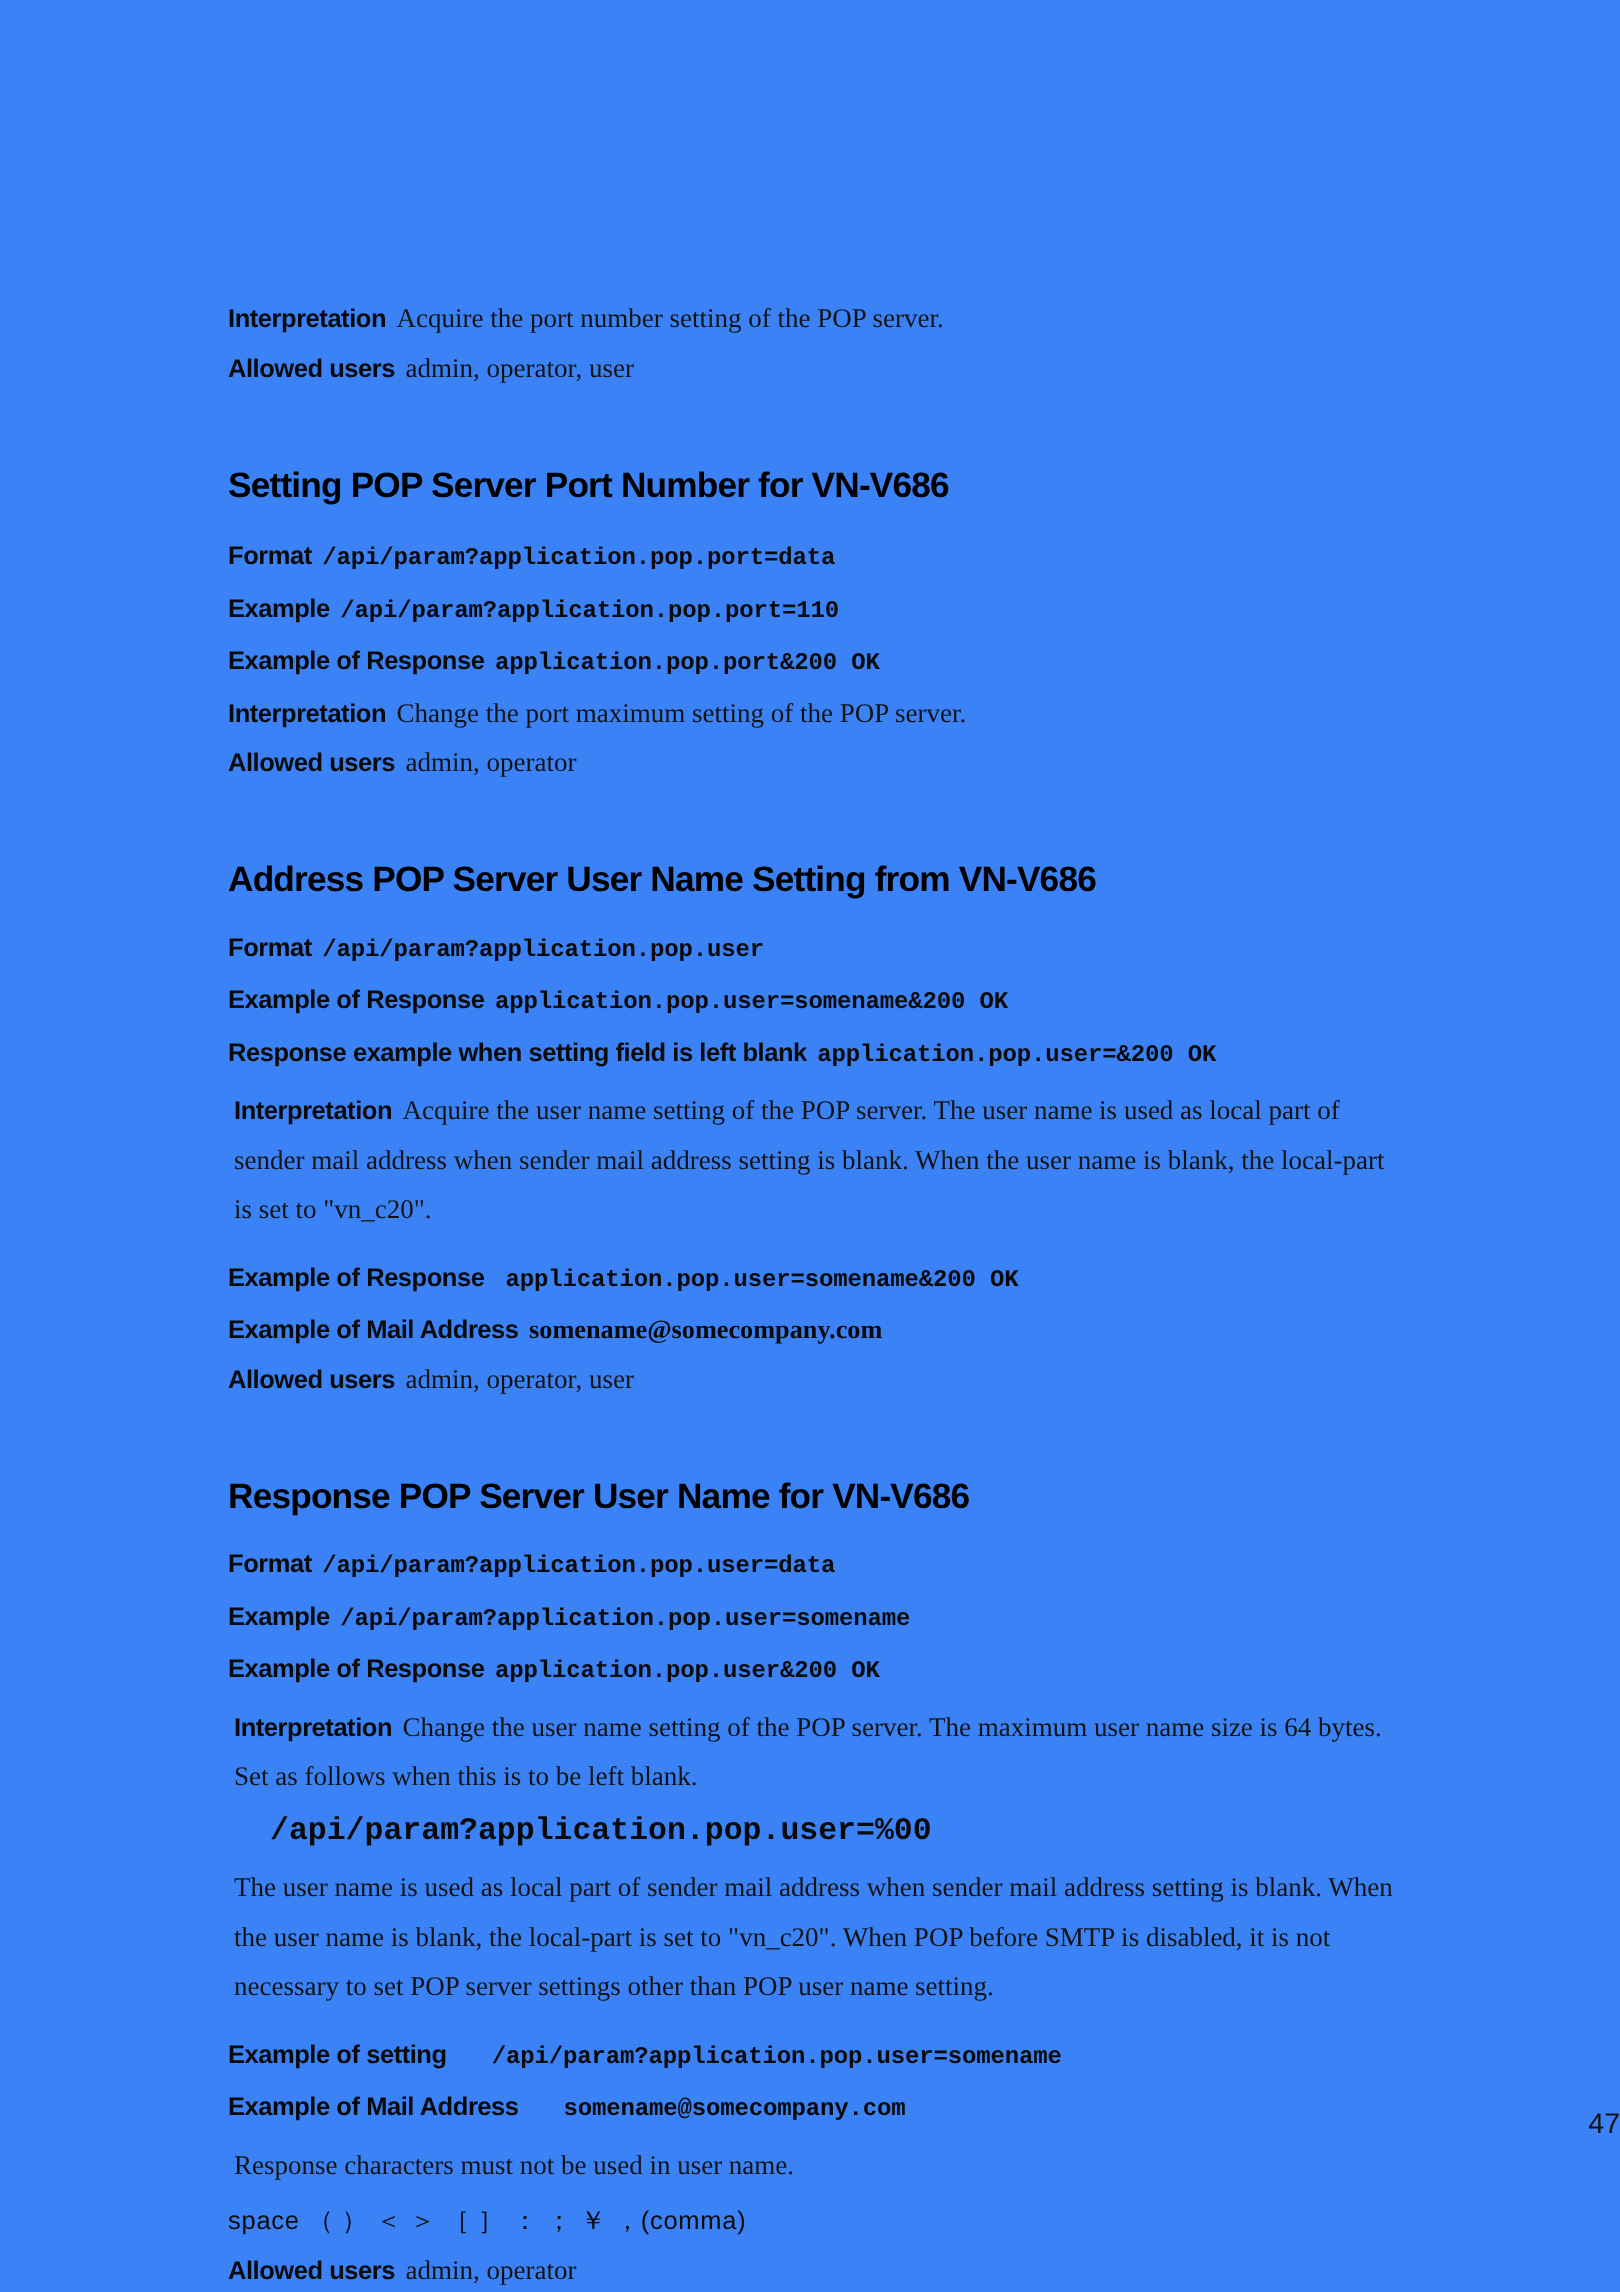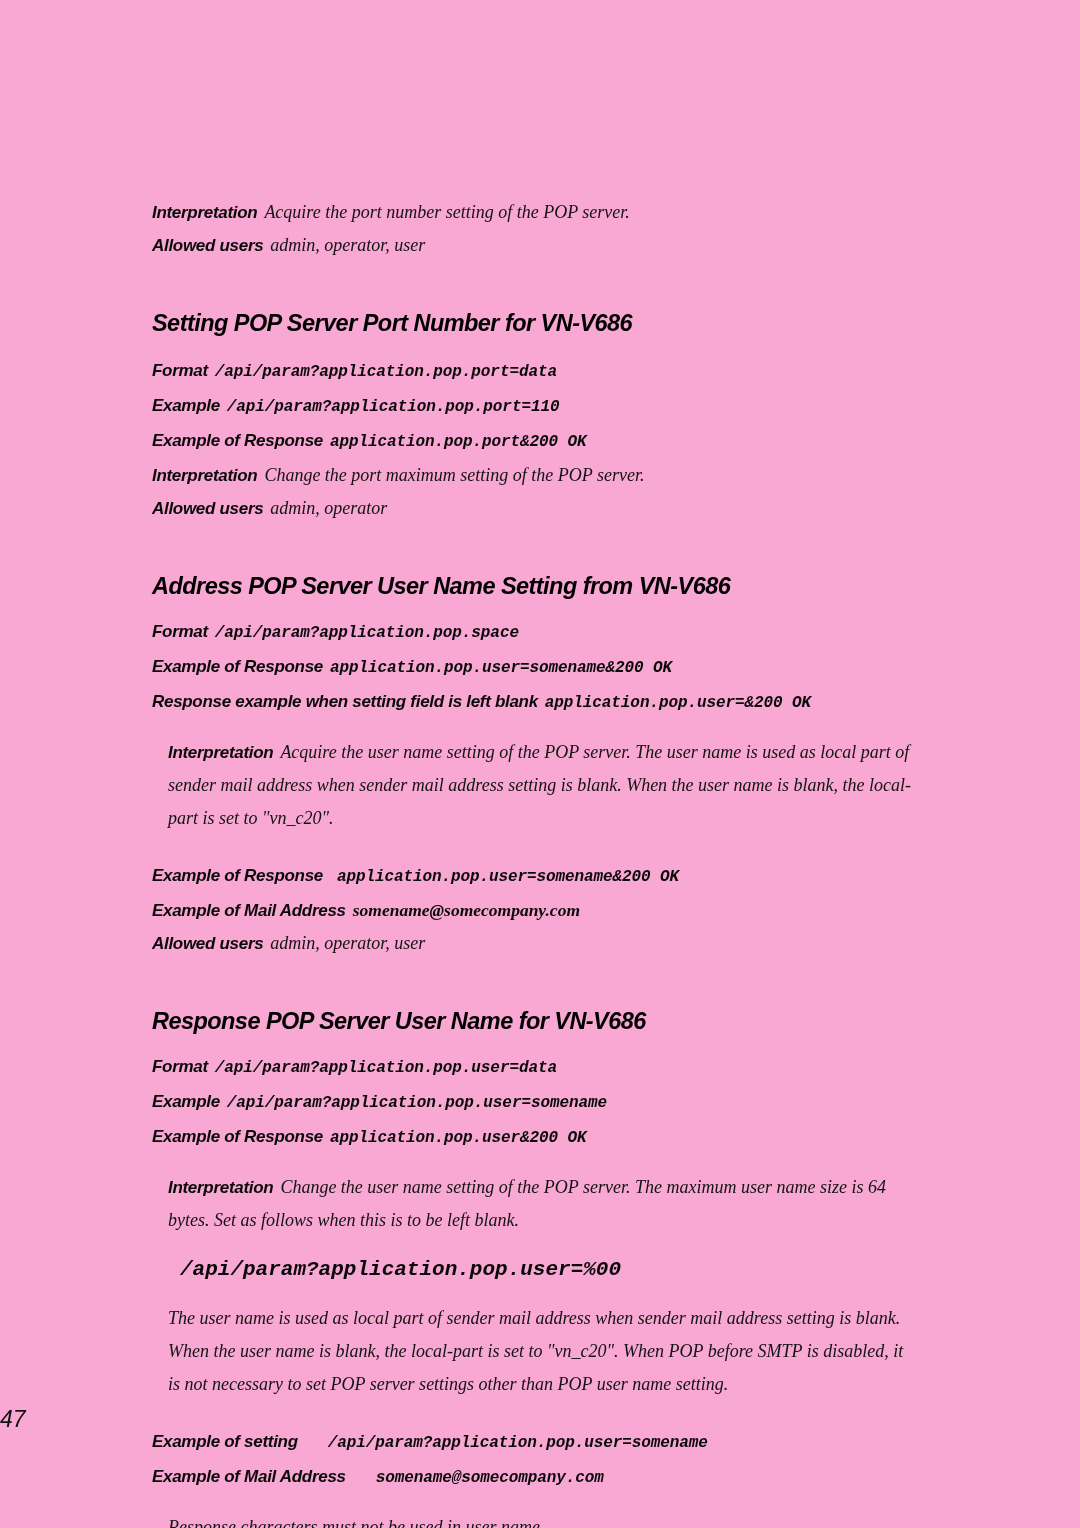--- a/index.html
+++ b/index.html
@@ -15,23 +15,22 @@
     font-family: "Liberation Serif", serif;
     color: #111111;
     -webkit-font-smoothing: antialiased;
   }
 
   .page {
     position: absolute;
     left: 0; top: 0;
     width: 1080px;
     height: 1528px;
-    background: #f9a8d4;
+    background: #3b82f6;
     overflow: hidden;
-    font-style: italic;
   }
 
   .content {
     position: absolute;
     left: 152px;
     top: 196px;
     width: 782px;
   }
 
   
@@ -90,21 +89,21 @@
   }
   .heading-gap-1 { margin-top: 46px; margin-bottom: 16px; }
   .heading-gap-2 { margin-top: 46px; margin-bottom: 14px; }
 
   
   .para {
     font-family: "Liberation Serif", serif;
     font-size: 18px;
     line-height: 33px;
     color: #131313;
-    margin: 16px;
+    margin: 4px;
     text-align: left;
   }
 
   
   .code-indent {
     font-family: "Liberation Mono", "DejaVu Sans Mono", monospace;
     font-weight: bold;
     font-size: 21px;
     line-height: 33px;
     color: #0a0a0a;
@@ -130,23 +129,23 @@
 
   
   .sp-8  { height: 8px; }
 
   
   .page-number {
     position: absolute;
     left: 0;
     top: 1406px;
     width: 1080px;
-    text-align: left;
-    font-family: "Liberation Sans", sans-serif;
-    font-size: 23px;
+    text-align: right;
+    font-family: "Liberation Sans", sans-serif;
+    font-size: 19px;
     color: #111111;
   }
 </style>
 </head>
 <body>
 
 <div class="page">
   <div class="content">
 
     <p class="line">
@@ -170,21 +169,21 @@
     <p class="line">
       <span class="lbl">Interpretation</span><span class="gap-sm"></span><span class="val-serif">Change the port maximum setting of the POP server.</span>
     </p>
     <p class="line">
       <span class="lbl">Allowed users</span><span class="gap-sm"></span><span class="val-serif">admin, operator</span>
     </p>
 
     <h2 class="heading heading-gap-2">Address POP Server User Name Setting from VN-V686</h2>
 
     <p class="line">
-      <span class="lbl">Format</span><span class="gap-sm"></span><span class="val-mono">/api/param?application.pop.space</span>
+      <span class="lbl">Format</span><span class="gap-sm"></span><span class="val-mono">/api/param?application.pop.user</span>
     </p>
     <p class="line">
       <span class="lbl">Example of Response</span><span class="gap-sm"></span><span class="val-mono">application.pop.user=somename&amp;200 OK</span>
     </p>
     <p class="line">
       <span class="lbl">Response example when setting field is left blank</span><span class="gap-sm"></span><span class="val-mono">application.pop.user=&amp;200 OK</span>
     </p>
     <p class="para">
       <span class="lbl">Interpretation</span><span class="gap-sm"></span><span>Acquire the user name setting of the POP server. The user name is used as local part of sender mail address when sender mail address setting is blank. When the user name is blank, the local-part is set to "vn_c20".</span>
     </p>

